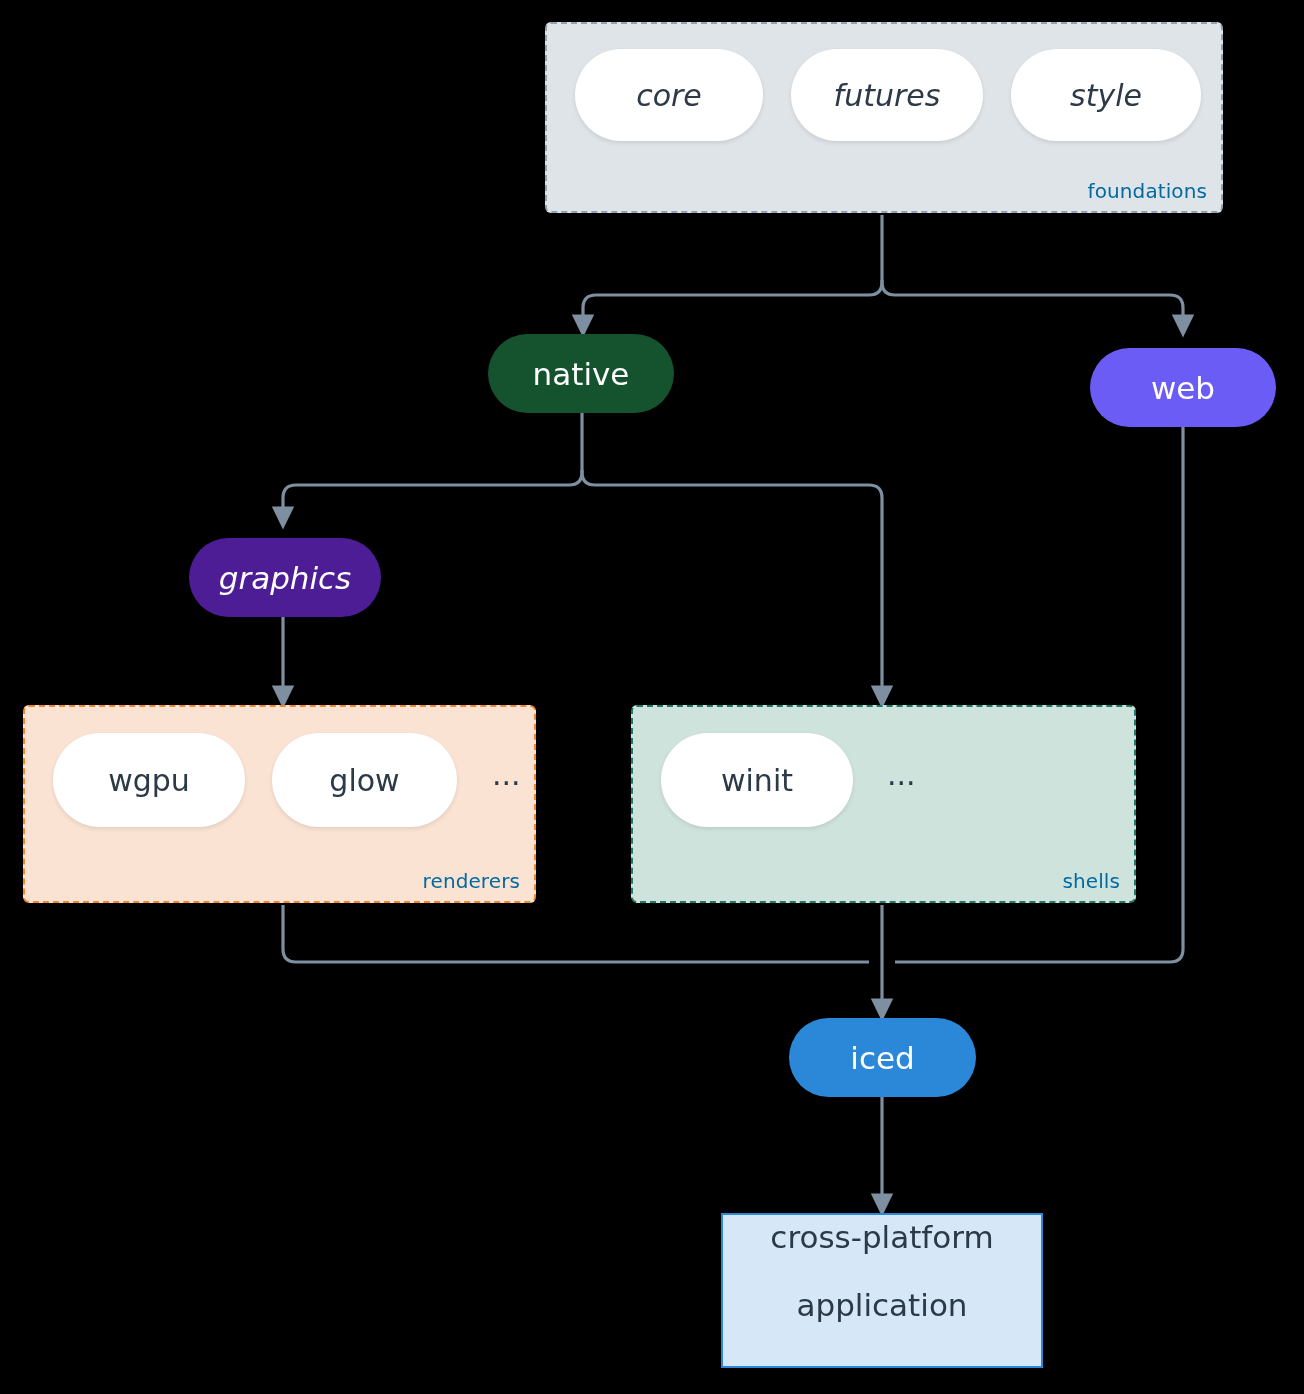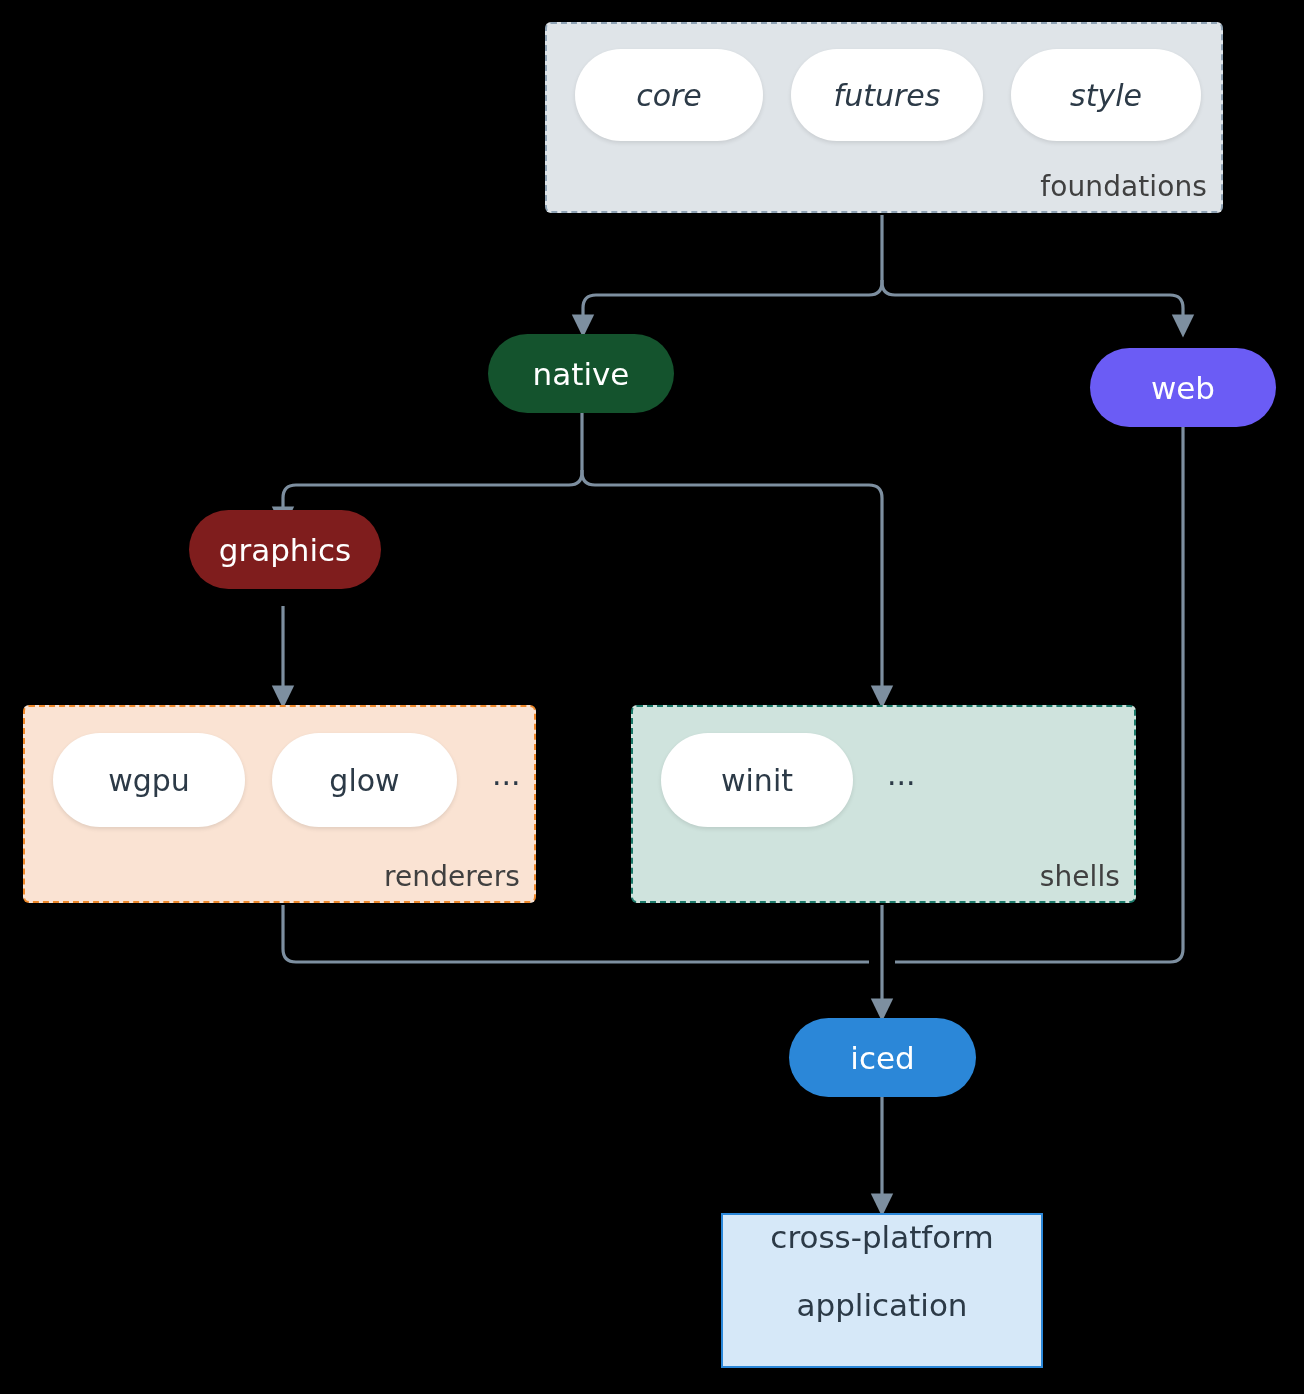--- a/index.html
+++ b/index.html
@@ -28,22 +28,22 @@
   
   .group {
     position: absolute;
     box-sizing: border-box;
     border-radius: 6px;
   }
   .group-label {
     position: absolute;
     right: 14px;
     bottom: 8px;
-    font-size: 28px;
-    color: #404040;
+    font-size: 20px;
+    color: #0369a1;
     letter-spacing: 0.1px;
     white-space: nowrap;
   }
   .group-items {
     position: absolute;
     display: flex;
     align-items: center;
   }
 
   .group.foundations {
@@ -132,21 +132,21 @@
     align-items: center;
     justify-content: center;
     border-radius: 999px;
     color: #ffffff;
     font-size: 31px;
     box-sizing: border-box;
     white-space: nowrap;
   }
   .node.native { left: 488px; top: 334px; width: 186px; height: 79px; background: #14532d; }
   .node.web    { left: 1090px; top: 348px; width: 186px; height: 79px; background: #6b5cf5; }
-  .node.graphics { left: 189px; top: 510px; width: 192px; height: 79px; background: #7f1d1d; }
+  .node.graphics { left: 189px; top: 538px; width: 192px; height: 79px; background: #4c1d95; font-style: italic; }
   .node.iced   { left: 789px; top: 1018px; width: 187px; height: 79px; background: #2b87d8; }
 
   
   .terminal {
     position: absolute;
     left: 721px;
     top: 1213px;
     width: 322px;
     height: 155px;
     background: #d6e8f8;

